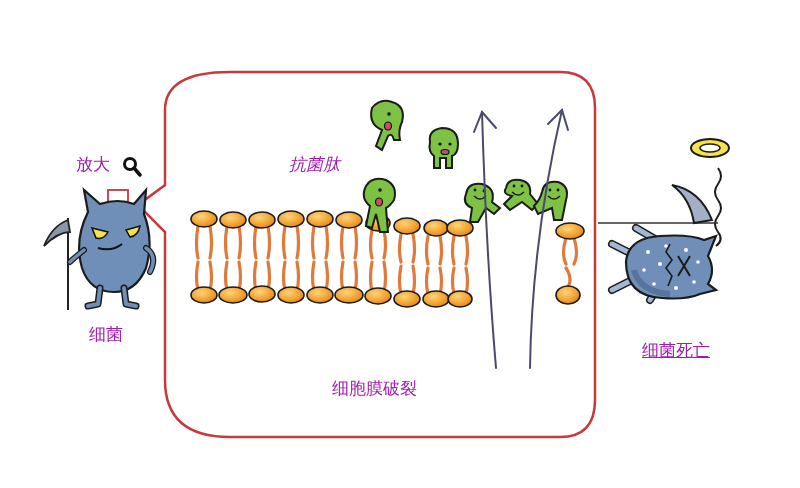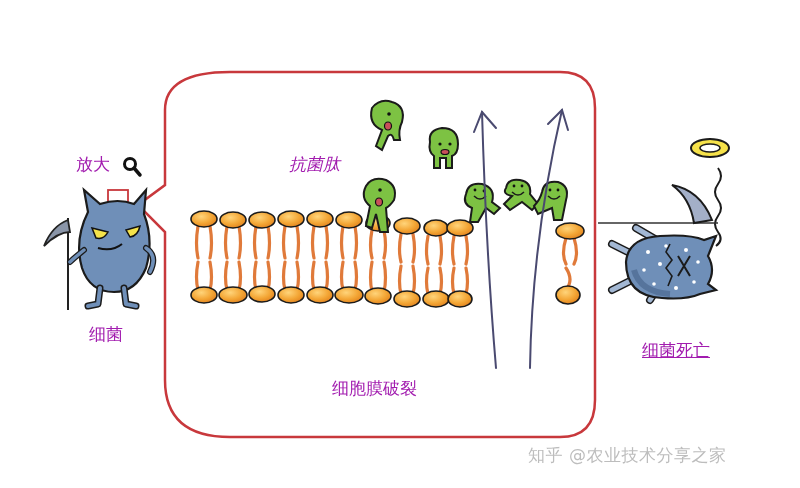--- a/index.html
+++ b/index.html
@@ -203,14 +203,13 @@
       <path d="M678,256 L690,276 M690,256 L678,276" stroke="#1b1b1b" stroke-width="2"></path>
     </g>
   </svg>
 
   <span class="lbl" style="left:76px;top:156px;">放大</span>
   <span class="lbl" style="left:89px;top:326px;font-family:Liberation Serif, serif;">细菌</span>
   <span class="lbl" style="left:289px;top:156px;font-style:italic;">抗菌肽</span>
   <span class="lbl" style="left:312px;top:380px;margin-left:20px;">细胞膜破裂</span>
   <span class="lbl" style="left:642px;top:342px;text-decoration:underline;">细菌死亡</span>
 
-  <span class="wm" style="left:528px;top:444px;">知乎 @农业技术分享之家</span>
 </div>
 
 </body></html>

